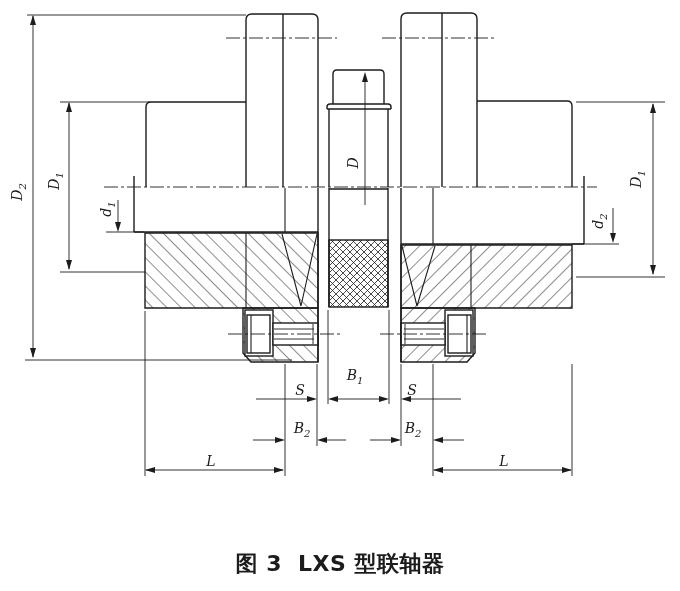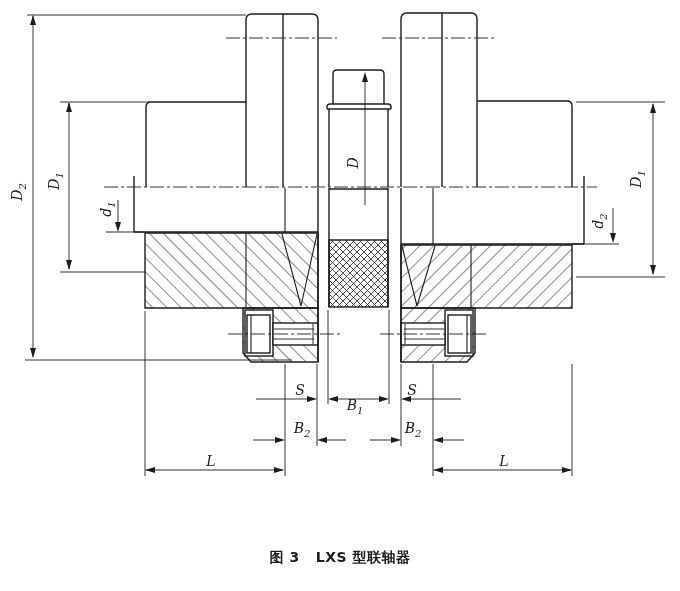--- a/index.html
+++ b/index.html
@@ -10,21 +10,21 @@
   }
   .stage svg{position:absolute;left:0;top:0;}
   .lab{
     position:absolute;color:var(--ink);font-style:italic;font-size:14px;
     transform:translate(-50%,-50%);white-space:nowrap;line-height:1;
   }
   .vlab{transform:translate(-50%,-50%) rotate(-90deg);}
   .lab sub{font-size:10px;font-style:italic;}
   .caption{
     position:absolute;left:0;right:0;top:549px;text-align:center;
-    font-family:"DejaVu Sans", sans-serif;font-weight:bold;font-size:14px;
+    font-family:"DejaVu Sans", sans-serif;font-weight:bold;font-size:22px;
     color:var(--ink);letter-spacing:0.5px;
   }
   .caption .fig{margin-right:16px;}
 </style>
 </head>
 <body>
 
 <div class="stage">
 
 <svg width="680" height="591" viewBox="0 0 680 591">
@@ -182,21 +182,21 @@
 </svg>
 
 <span class="lab vlab" style="left:19px;top:192px"><span>D</span><sub>2</sub></span>
 <span class="lab vlab" style="left:56px;top:181px"><span>D</span><sub>1</sub></span>
 <span class="lab vlab" style="left:108px;top:209px"><span>d</span><sub>1</sub></span>
 <span class="lab vlab" style="left:355px;top:163px"><span>D</span><sub></sub></span>
 <span class="lab vlab" style="left:600px;top:221px"><span>d</span><sub>2</sub></span>
 <span class="lab vlab" style="left:638px;top:179px"><span>D</span><sub>1</sub></span>
 
 <span class="lab" style="left:300px;top:390px"><span>S</span></span>
-<span class="lab" style="left:355px;top:407px"><span>B</span><sub>1</sub></span>
+<span class="lab" style="left:355px;top:377px"><span>B</span><sub>1</sub></span>
 <span class="lab" style="left:412px;top:390px"><span>S</span></span>
 <span class="lab" style="left:302px;top:430px"><span>B</span><sub>2</sub></span>
 <span class="lab" style="left:413px;top:430px"><span>B</span><sub>2</sub></span>
 <span class="lab" style="left:211px;top:461px"><span>L</span></span>
 <span class="lab" style="left:504px;top:461px"><span>L</span></span>
 
 <div class="caption">
   <span class="fig">图 3</span><span>LXS 型联轴器</span>
 </div>
 

